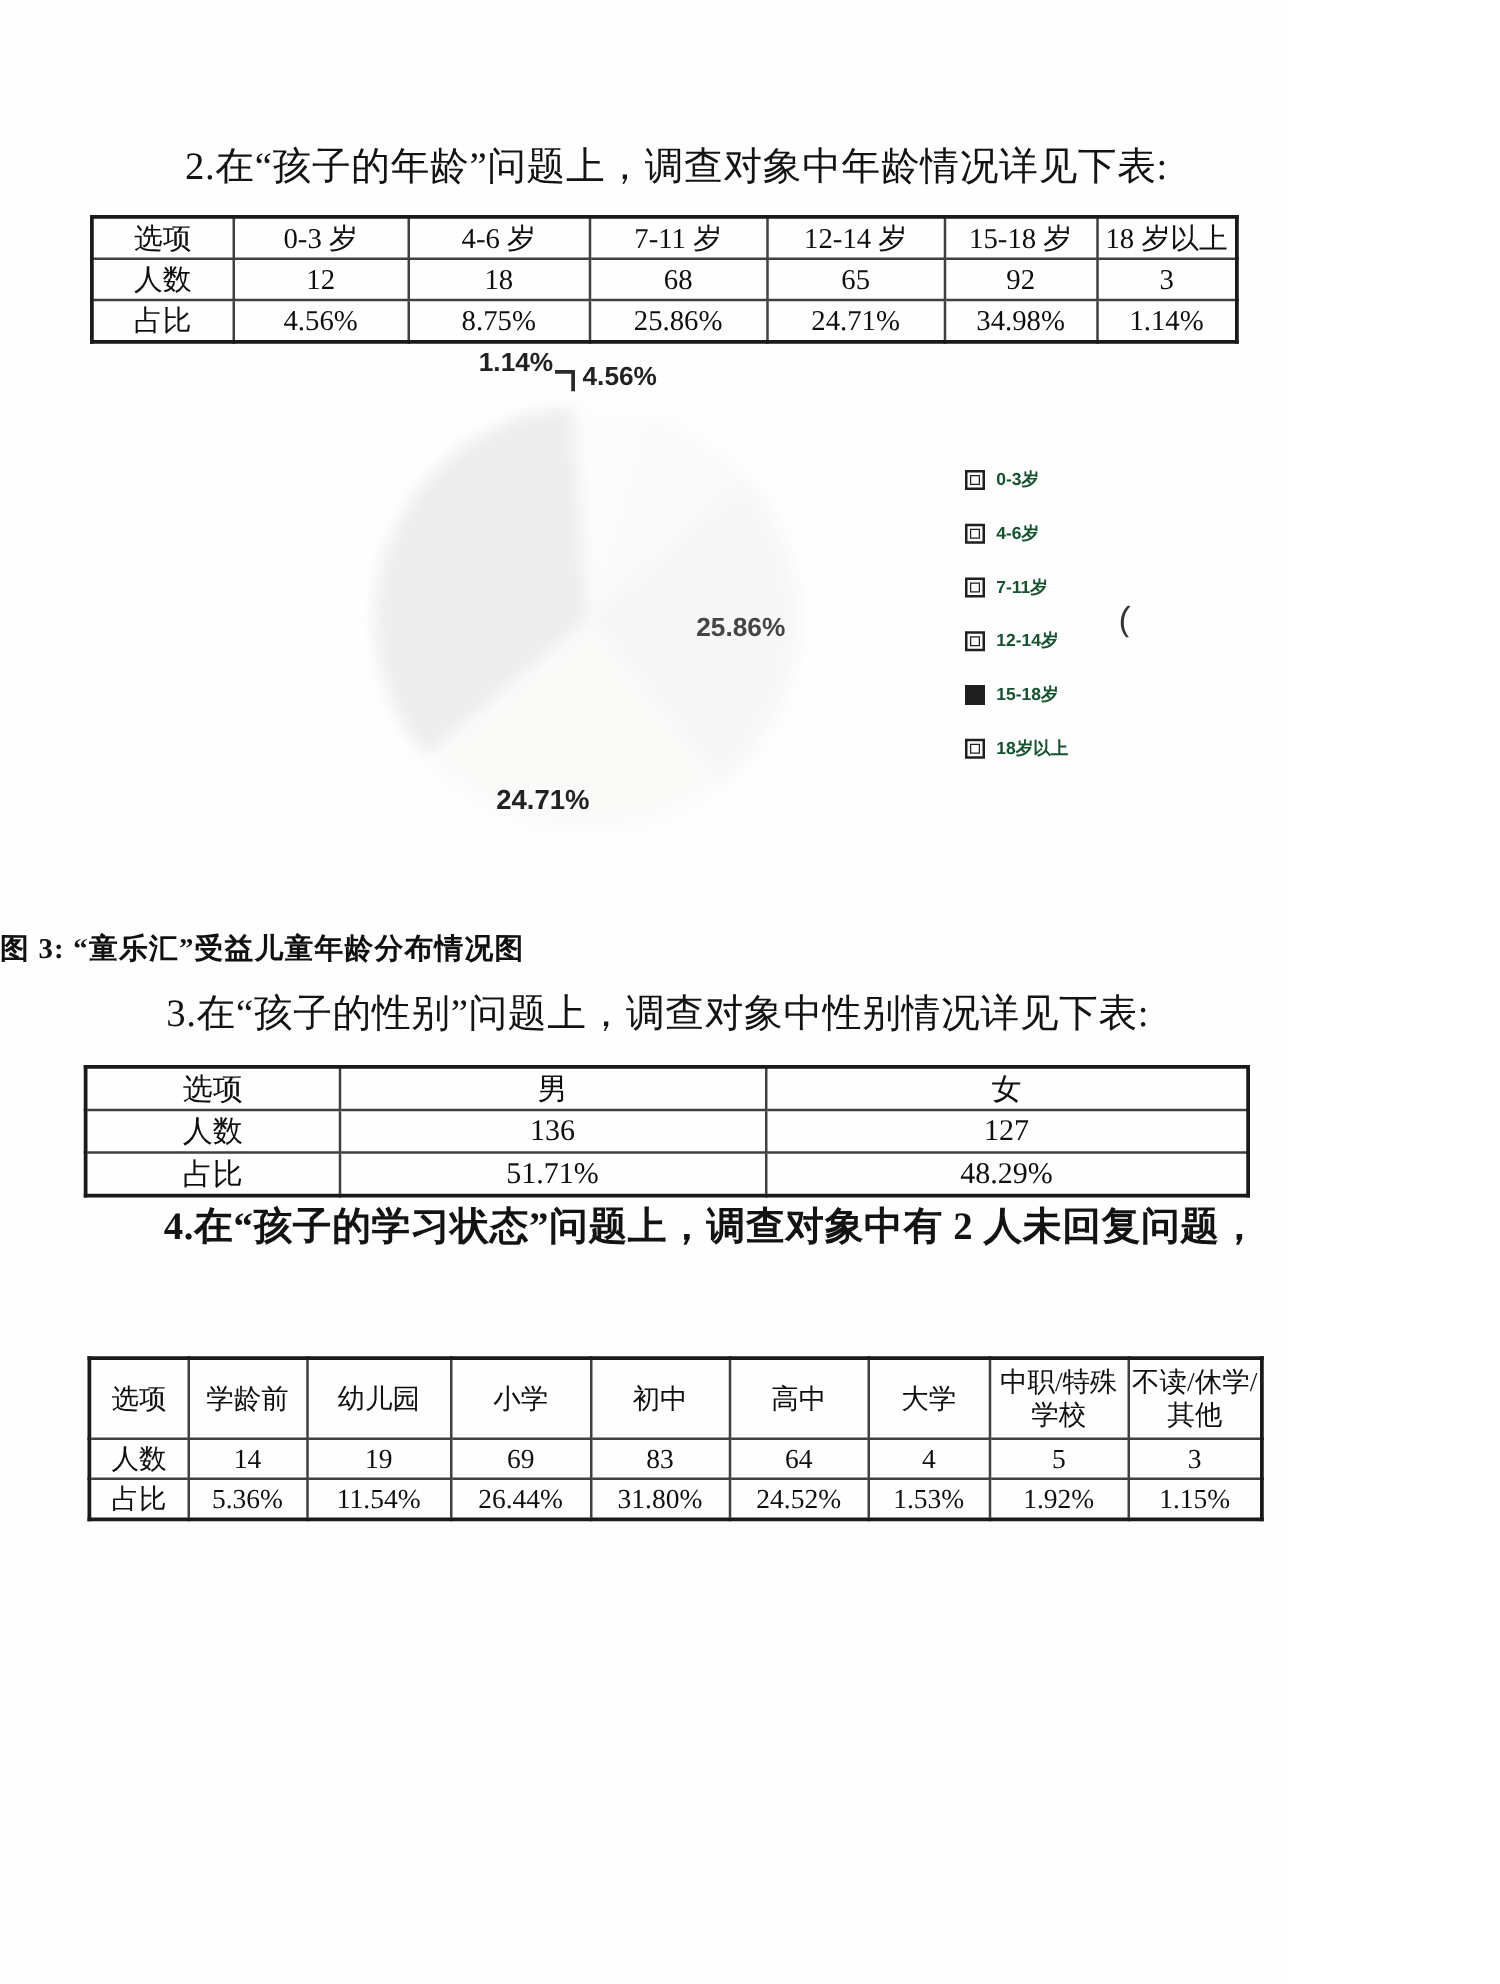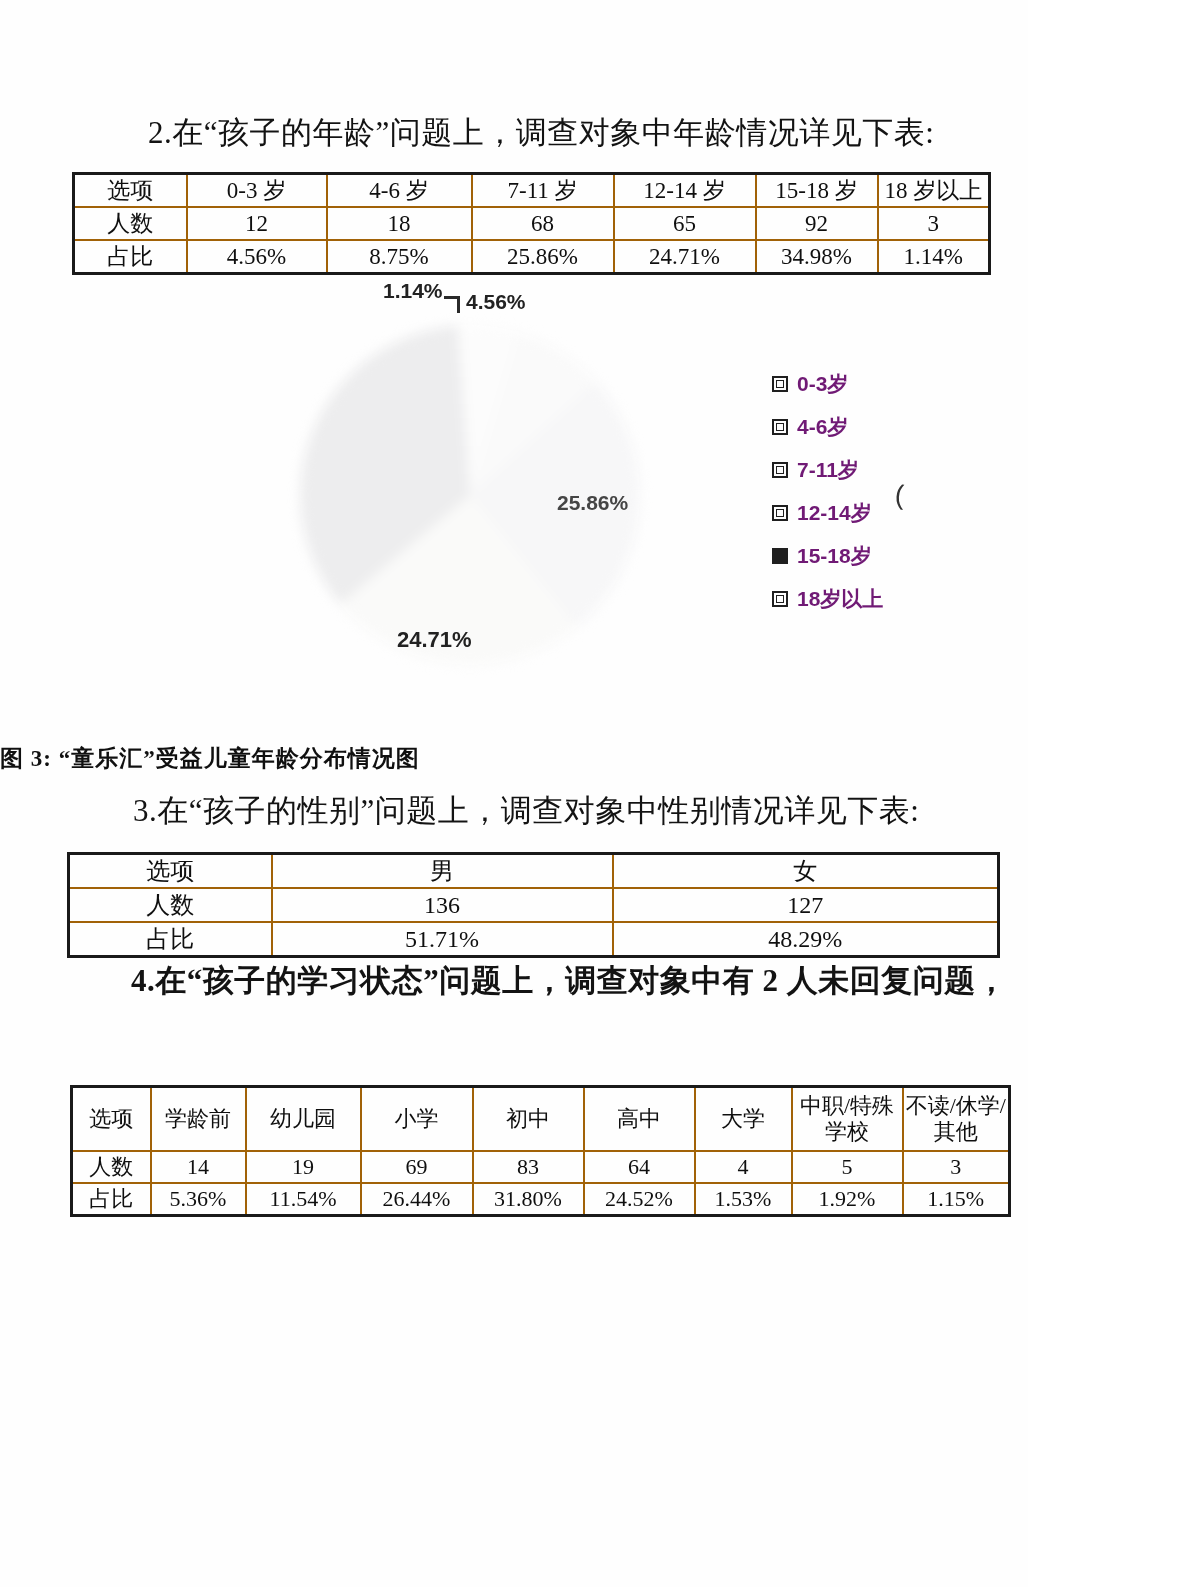--- a/index.html
+++ b/index.html
@@ -7,21 +7,21 @@
     position:relative;width:1028px;height:1587px;background:#fefefe;
     font-family:"Liberation Serif", serif;color:#141414;overflow:hidden;
   }
   .heading{
     position:absolute;font-size:31px;line-height:36px;white-space:nowrap;
     letter-spacing:0.5px;color:#131313;
   }
   
   table.doc{position:absolute;border-collapse:collapse;table-layout:fixed;background:transparent;}
   table.doc td{
-    border:2px solid #a16207;text-align:center;vertical-align:middle;
+    border:2px solid #404040;text-align:center;vertical-align:middle;
     padding:0;color:#0f0f0f;overflow:hidden;
   }
   table.t1{left:72px;top:172px;width:916px;border:3px solid #1a1a1a;}
   table.t1 td{height:29px;font-size:23px;}
   table.t2{left:67px;top:852px;width:930px;border:3px solid #1a1a1a;}
   table.t2 td{height:30px;font-size:24px;}
   table.t3{left:70px;top:1085px;width:938px;border:3px solid #1a1a1a;}
   table.t3 td{height:30px;font-size:22px;line-height:26px;}
   table.t3 tr.hdr td{height:62px;}
   
@@ -41,21 +41,21 @@
     font-weight:bold;font-size:21px;color:#222;white-space:nowrap;
   }
   .elbow{
     position:absolute;left:444px;top:296px;width:13px;height:14px;
     border-top:3px solid #2a2a2a;border-right:3px solid #2a2a2a;
   }
   
   .legend{position:absolute;left:772px;top:372px;}
   .legend-item{
     display:flex;align-items:center;height:23px;margin-bottom:20px;
-    font-family:"Liberation Sans", sans-serif;font-size:21px;font-weight:600;color:#701a75;
+    font-family:"Liberation Sans", sans-serif;font-size:14px;font-weight:600;color:#14532d;
     white-space:nowrap;
   }
   .lg-marker{
     position:relative;width:12px;height:12px;border:2px solid #1f1f1f;
     margin-right:9px;flex:0 0 auto;background:#fdfdfd;
   }
   .lg-marker::after{content:"";position:absolute;inset:2px;border:1px solid #1f1f1f;}
   .lg-marker.solid{background:#1f1f1f;}
   .lg-marker.solid::after{border-color:#1f1f1f;background:#1f1f1f;}
   .stray{

